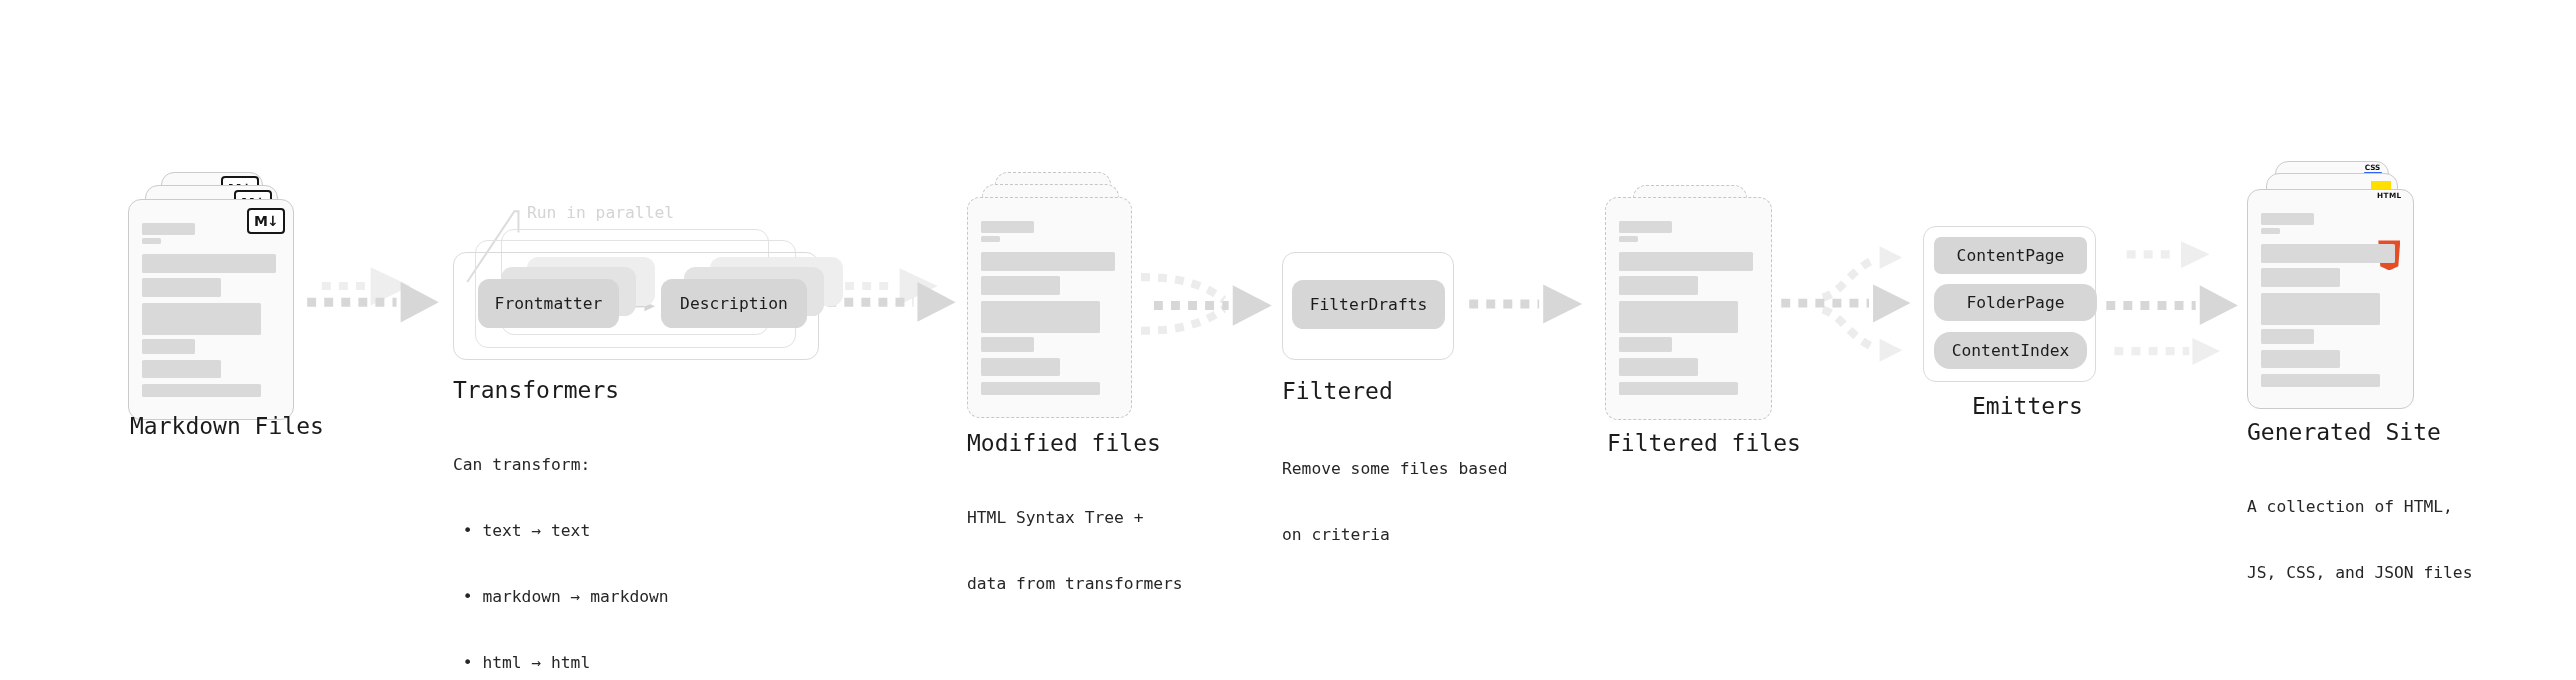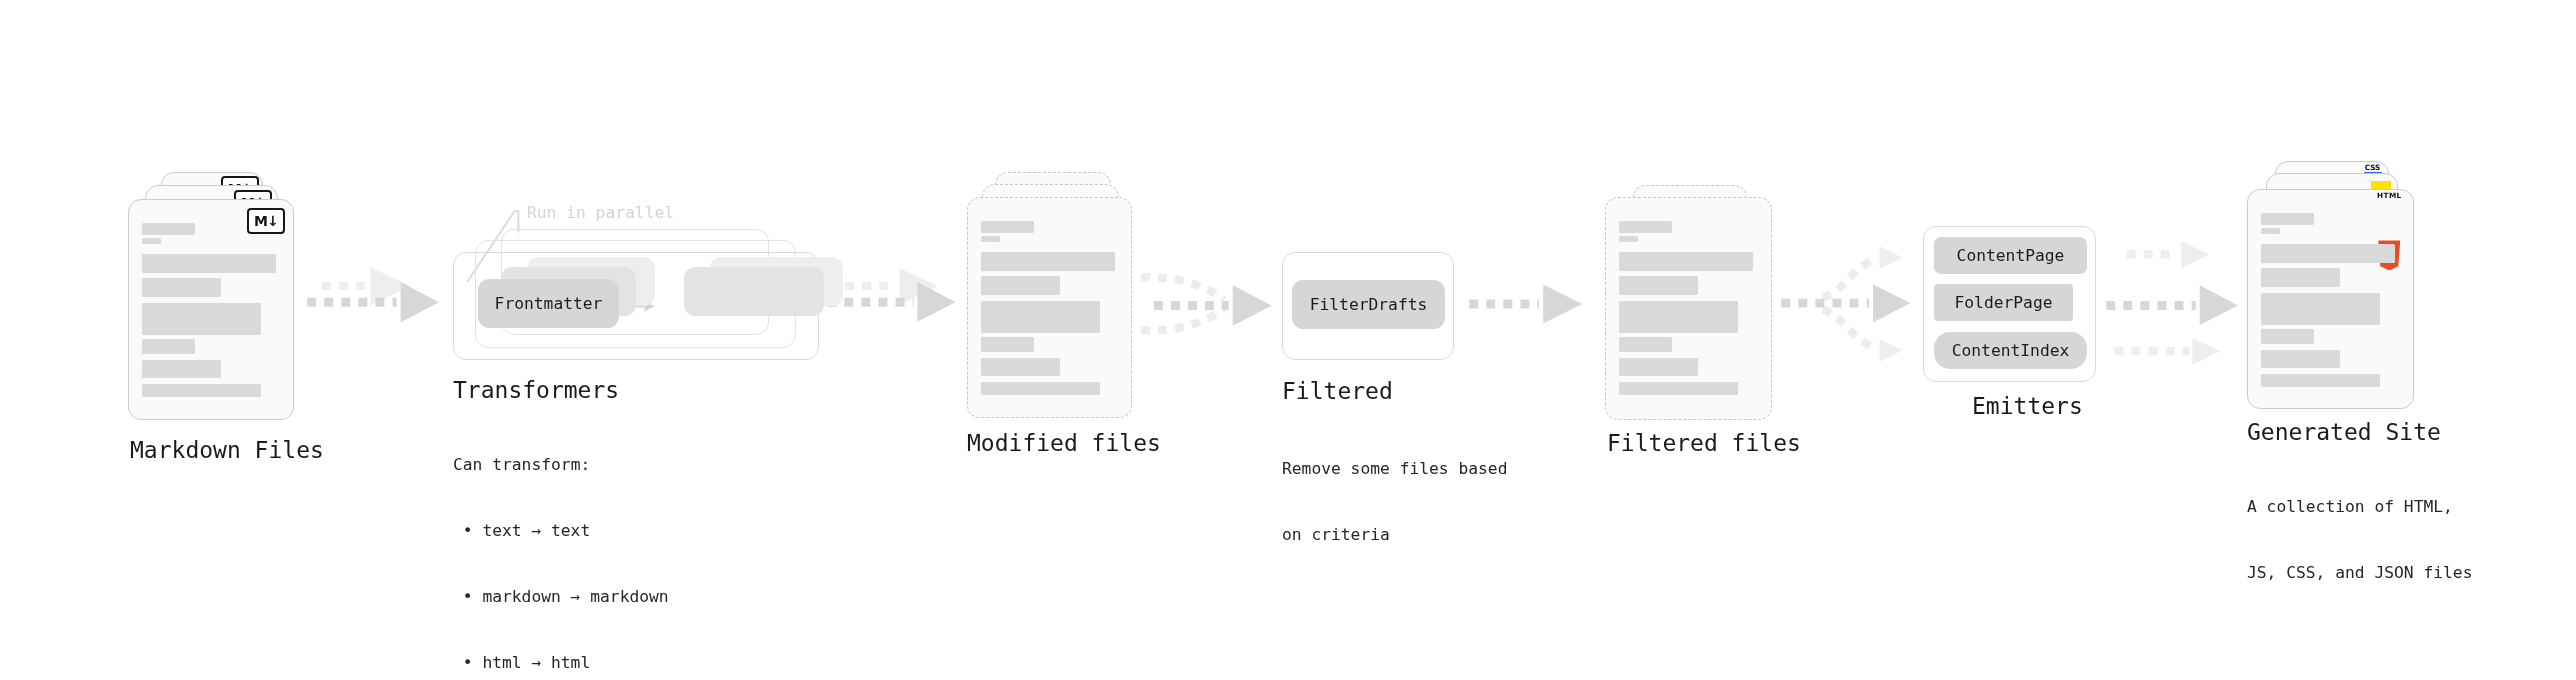--- a/index.html
+++ b/index.html
@@ -125,31 +125,32 @@
         <div class="bar" style="width: 53px; height: 12.2px; margin-bottom: 3.3px;"></div>
         <div class="bar" style="width: 18.7px; height: 5.7px; margin-bottom: 9.8px;"></div>
         <div class="bar" style="width: 134px; height: 18.7px; margin-bottom: 5.7px;"></div>
         <div class="bar" style="width: 79px; height: 18.7px; margin-bottom: 5.7px;"></div>
         <div class="bar" style="width: 119px; height: 32.5px; margin-bottom: 4.1px;"></div>
         <div class="bar" style="width: 53px; height: 14.6px; margin-bottom: 5.7px;"></div>
         <div class="bar" style="width: 79px; height: 18.7px; margin-bottom: 5.7px;"></div>
         <div class="bar" style="width: 119px; height: 13px; margin-bottom: 0px;"></div>
       </div>
   </div>
-  <div class="sec-title" style="left:130px;top:436px;text-align:right;">Markdown Files</div>
+  <div class="sec-title" style="left:130px;top:412px;text-align:right;">Markdown Files</div>
 
   <div class="note-label" style="left:527px;top:203px;">Run in parallel</div>
   <div class="container-box lighter" style="left:501px;top:229px;width:268px;height:106px;"></div>
   <div class="container-box lighter" style="left:475px;top:240px;width:321px;height:108px;"></div>
   <div class="container-box" style="left:453px;top:252px;width:366px;height:108px;"></div>
   <div class="pill ghost2" style="left:527px;top:257px;width:128px;height:49px;"></div>
   <div class="pill ghost1" style="left:501px;top:267px;width:135px;height:49px;"></div>
   <div class="pill ghost2" style="left:710px;top:257px;width:133px;height:49px;"></div>
   <div class="pill ghost1" style="left:684px;top:267px;width:140px;height:49px;"></div>
   <div class="pill" style="left:478px;top:279px;width:141px;height:49px;">Frontmatter</div>
+  <div class="pill" style="left:661px;top:279px;width:146px;height:49px;">Description</div>
   <div class="sec-title" style="left:453px;top:376px;">Transformers</div>
   <div class="sec-sub" style="left:453px;top:410px;">
     <div>Can transform:</div>
     <div class="indent">• text → text</div>
     <div class="indent">• markdown → markdown</div>
     <div class="indent">• html → html</div>
   </div>
 
   <div class="file-card dashed" style="left:995px;top:172px;width:116px;height:221px;"></div>
   <div class="file-card dashed" style="left:982px;top:184px;width:137px;height:221px;"></div>
@@ -159,20 +160,24 @@
         <div class="bar" style="width: 18.7px; height: 5.7px; margin-bottom: 9.8px;"></div>
         <div class="bar" style="width: 134px; height: 18.7px; margin-bottom: 5.7px;"></div>
         <div class="bar" style="width: 79px; height: 18.7px; margin-bottom: 5.7px;"></div>
         <div class="bar" style="width: 119px; height: 32.5px; margin-bottom: 4.1px;"></div>
         <div class="bar" style="width: 53px; height: 14.6px; margin-bottom: 5.7px;"></div>
         <div class="bar" style="width: 79px; height: 18.7px; margin-bottom: 5.7px;"></div>
         <div class="bar" style="width: 119px; height: 13px; margin-bottom: 0px;"></div>
       </div>
   </div>
   <div class="sec-title" style="left:967px;top:429px;">Modified files</div>
+  <div class="sec-sub" style="left:967px;top:463px;">
+    <div>HTML Syntax Tree +</div>
+    <div>data from transformers</div>
+  </div>
 
   <div class="container-box" style="left:1282px;top:252px;width:172px;height:108px;"></div>
   <div class="pill" style="left:1292px;top:280px;width:153px;height:49px;">FilterDrafts</div>
   <div class="sec-title" style="left:1282px;top:377px;">Filtered</div>
   <div class="sec-sub" style="left:1282px;top:414px;">
     <div>Remove some files based</div>
     <div>on criteria</div>
   </div>
 
   <div class="file-card dashed" style="left:1633px;top:185px;width:114px;height:221px;"></div>
@@ -185,21 +190,21 @@
         <div class="bar" style="width: 119px; height: 32.5px; margin-bottom: 4.1px;"></div>
         <div class="bar" style="width: 53px; height: 14.6px; margin-bottom: 5.7px;"></div>
         <div class="bar" style="width: 79px; height: 18.7px; margin-bottom: 5.7px;"></div>
         <div class="bar" style="width: 119px; height: 13px; margin-bottom: 0px;"></div>
       </div>
   </div>
   <div class="sec-title" style="left:1607px;top:429px;">Filtered files</div>
 
   <div class="container-box" style="left:1923px;top:226px;width:173px;height:156px;"></div>
   <div class="pill" style="left:1934px;top:237px;width:153px;height:37px;border-radius:7px;">ContentPage</div>
-  <div class="pill" style="left:1934px;top:284px;width:139px;height:37px;border-radius:4px;">FolderPage</div>
+  <div class="pill" style="left:1934px;top:284px;width:163px;height:37px;border-radius:14px;">FolderPage</div>
   <div class="pill" style="left:1934px;top:332px;width:153px;height:37px;border-radius:16px;">ContentIndex</div>
   <div class="sec-title" style="left:1924px;top:392px;margin-left:48px;">Emitters</div>
 
   <div class="file-card" style="left:2275px;top:161px;width:114px;height:221px;">
     <div class="css-badge" style="right:6.5px;top:2.4px;">
       <div class="css-label">CSS</div>
       <div class="css-bar"></div>
     </div>
   </div>
   <div class="file-card" style="left:2266px;top:173px;width:132px;height:221px;">

